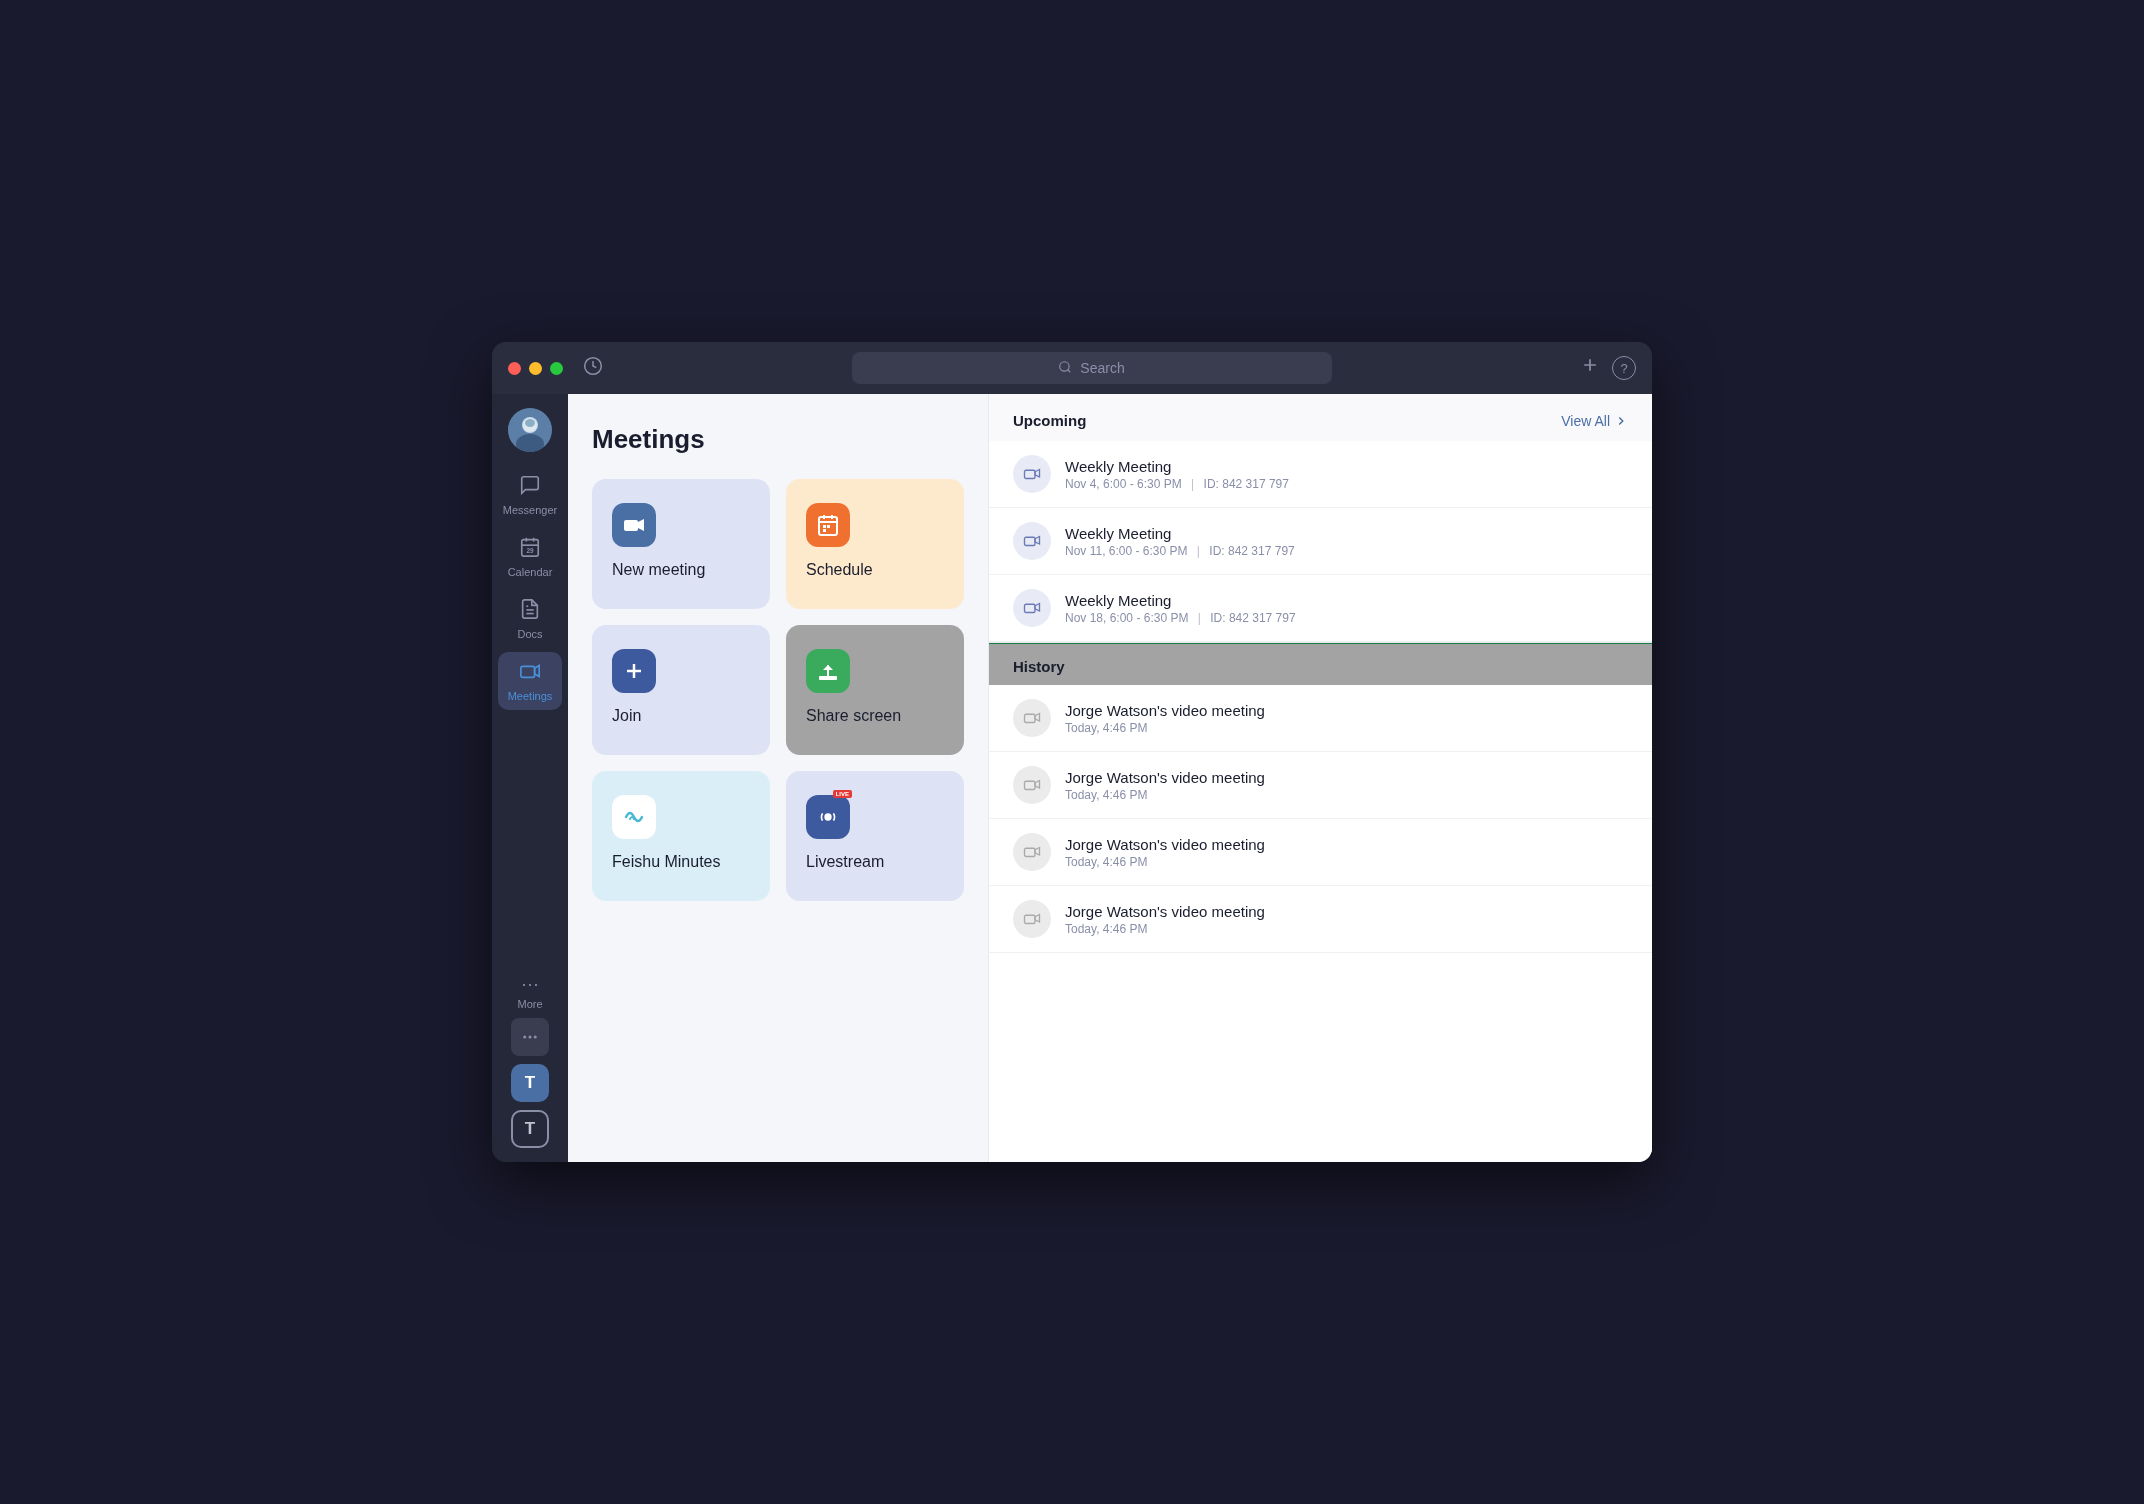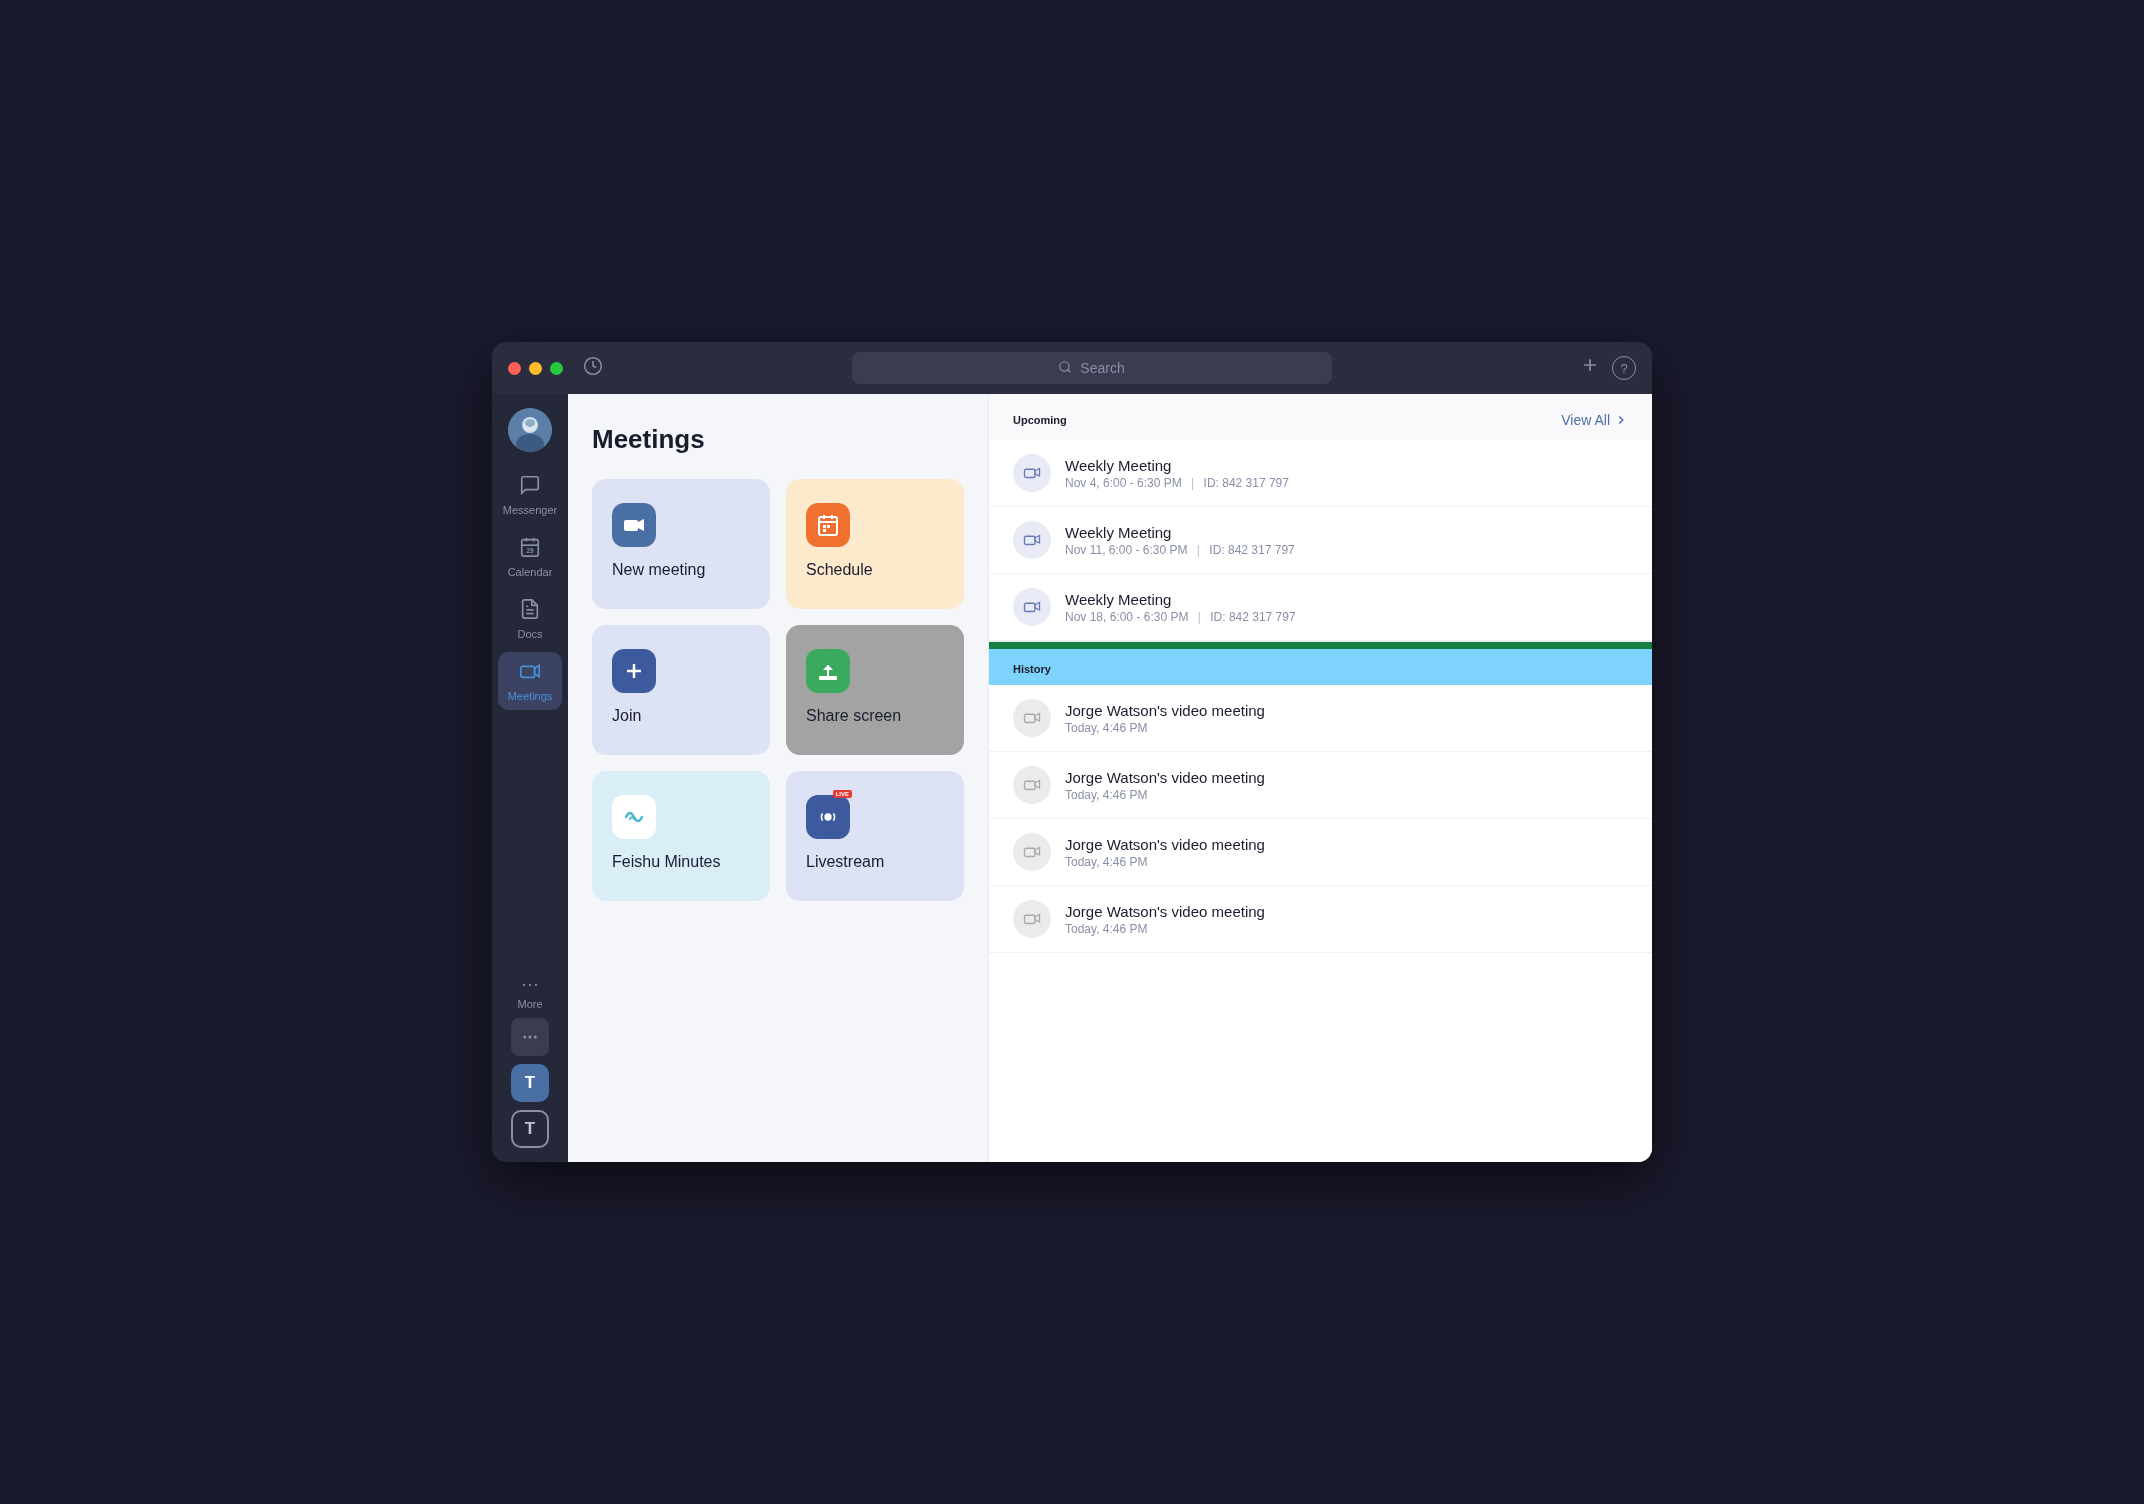--- a/index.html
+++ b/index.html
@@ -300,21 +300,21 @@
 
     .section-header {
       display: flex;
       align-items: center;
       justify-content: space-between;
       padding: 18px 24px 12px;
       background: #f9f9fc;
     }
 
     .section-title {
-      font-size: 11px;
+      font-size: 15px;
       font-weight: 600;
       color: #1a1d2e;
     }
 
     .view-all-btn {
       display: flex;
       align-items: center;
       gap: 4px;
       font-size: 14px;
       color: #4a6fa5;
@@ -367,23 +367,23 @@
       font-size: 12px;
       color: #8a8fa8;
     }
 
     .meeting-separator {
       color: #c0c0cc;
       margin: 0 6px;
     }
 
     .history-section-header {
-      background: #7dd3fc;
+      background: #a3a3a3;
       padding: 14px 24px 10px;
-      border-top: 7px solid #15803d;
+      border-top: 1px solid #15803d;
     }
 
     .upcoming-section {
       border-bottom: 1px solid #e8eaf0;
     }
   </style>
 </head>
 <body>
 
 <div class="window">

